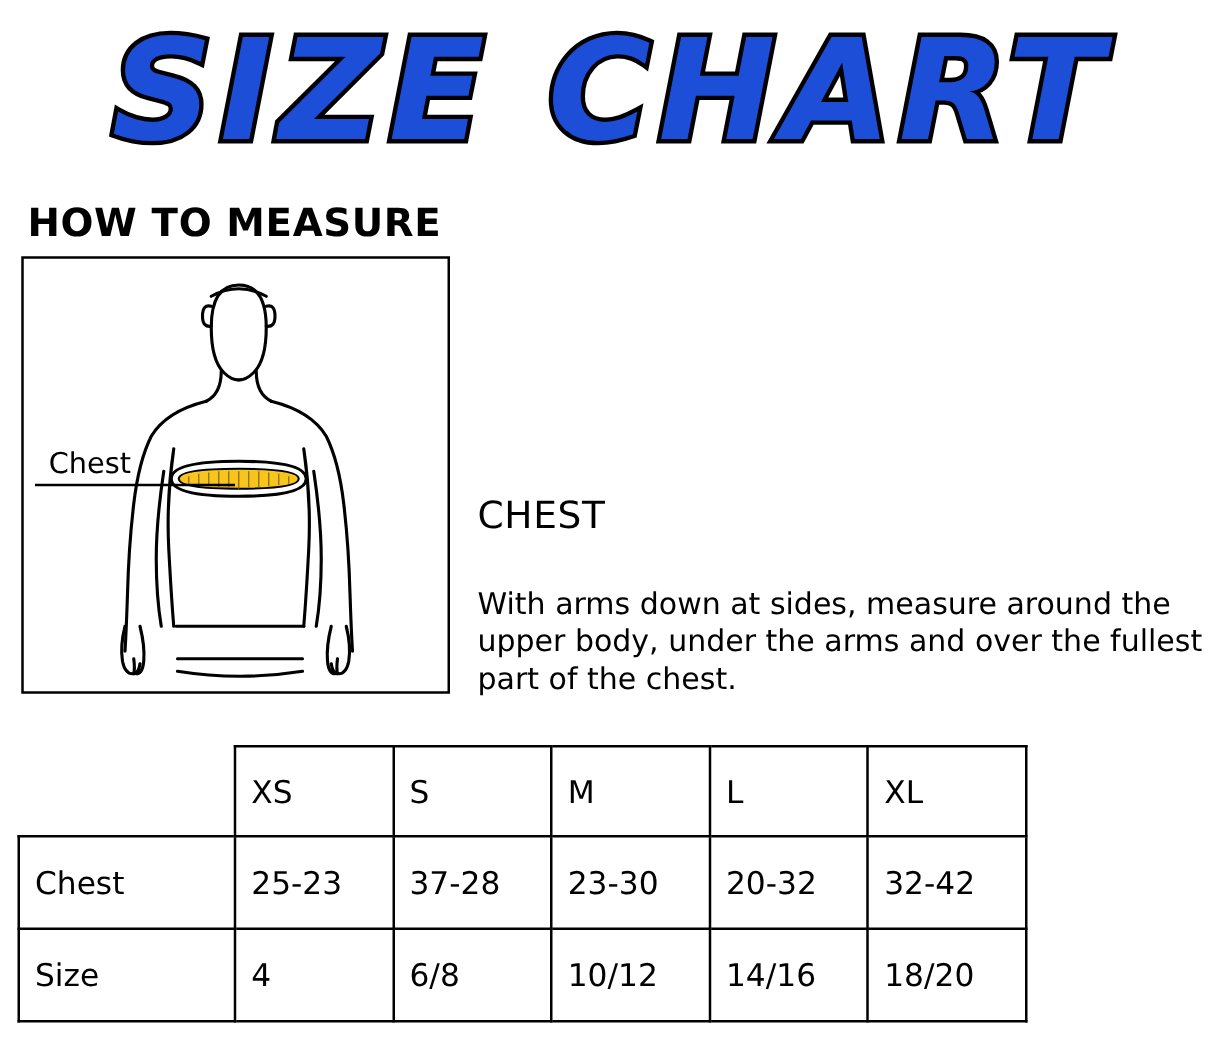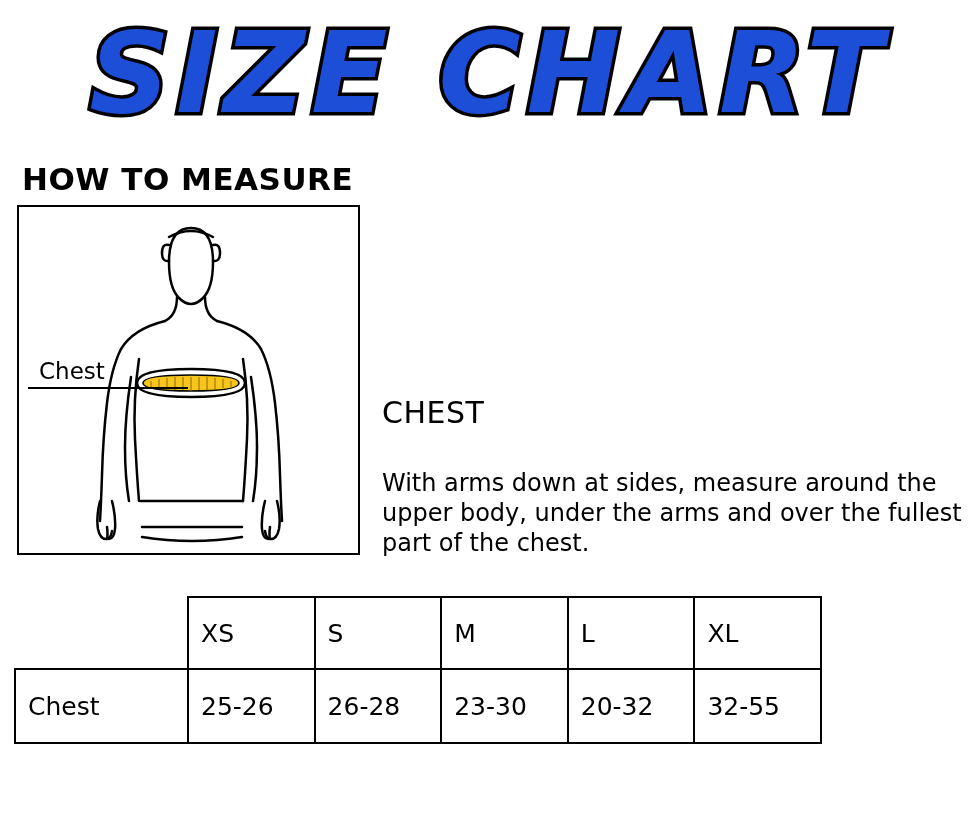--- a/index.html
+++ b/index.html
@@ -214,20 +214,28 @@
     <tr class="header-row">
       <td class="first-col corner blank-cell"></td>
       <td>XS</td>
       <td>S</td>
       <td>M</td>
       <td>L</td>
       <td>XL</td>
     </tr>
     <tr>
       <td class="first-col">Chest</td>
-      <td>25-26</td>
-      <td>26-28</td>
+      <td>25-23</td>
+      <td>37-28</td>
       <td>23-30</td>
       <td>20-32</td>
-      <td>32-55</td>
+      <td>32-42</td>
+    </tr>
+    <tr>
+      <td class="first-col">Size</td>
+      <td>4</td>
+      <td>6/8</td>
+      <td>10/12</td>
+      <td>14/16</td>
+      <td>18/20</td>
     </tr>
   </tbody>
 </table>
 
 </body></html>

